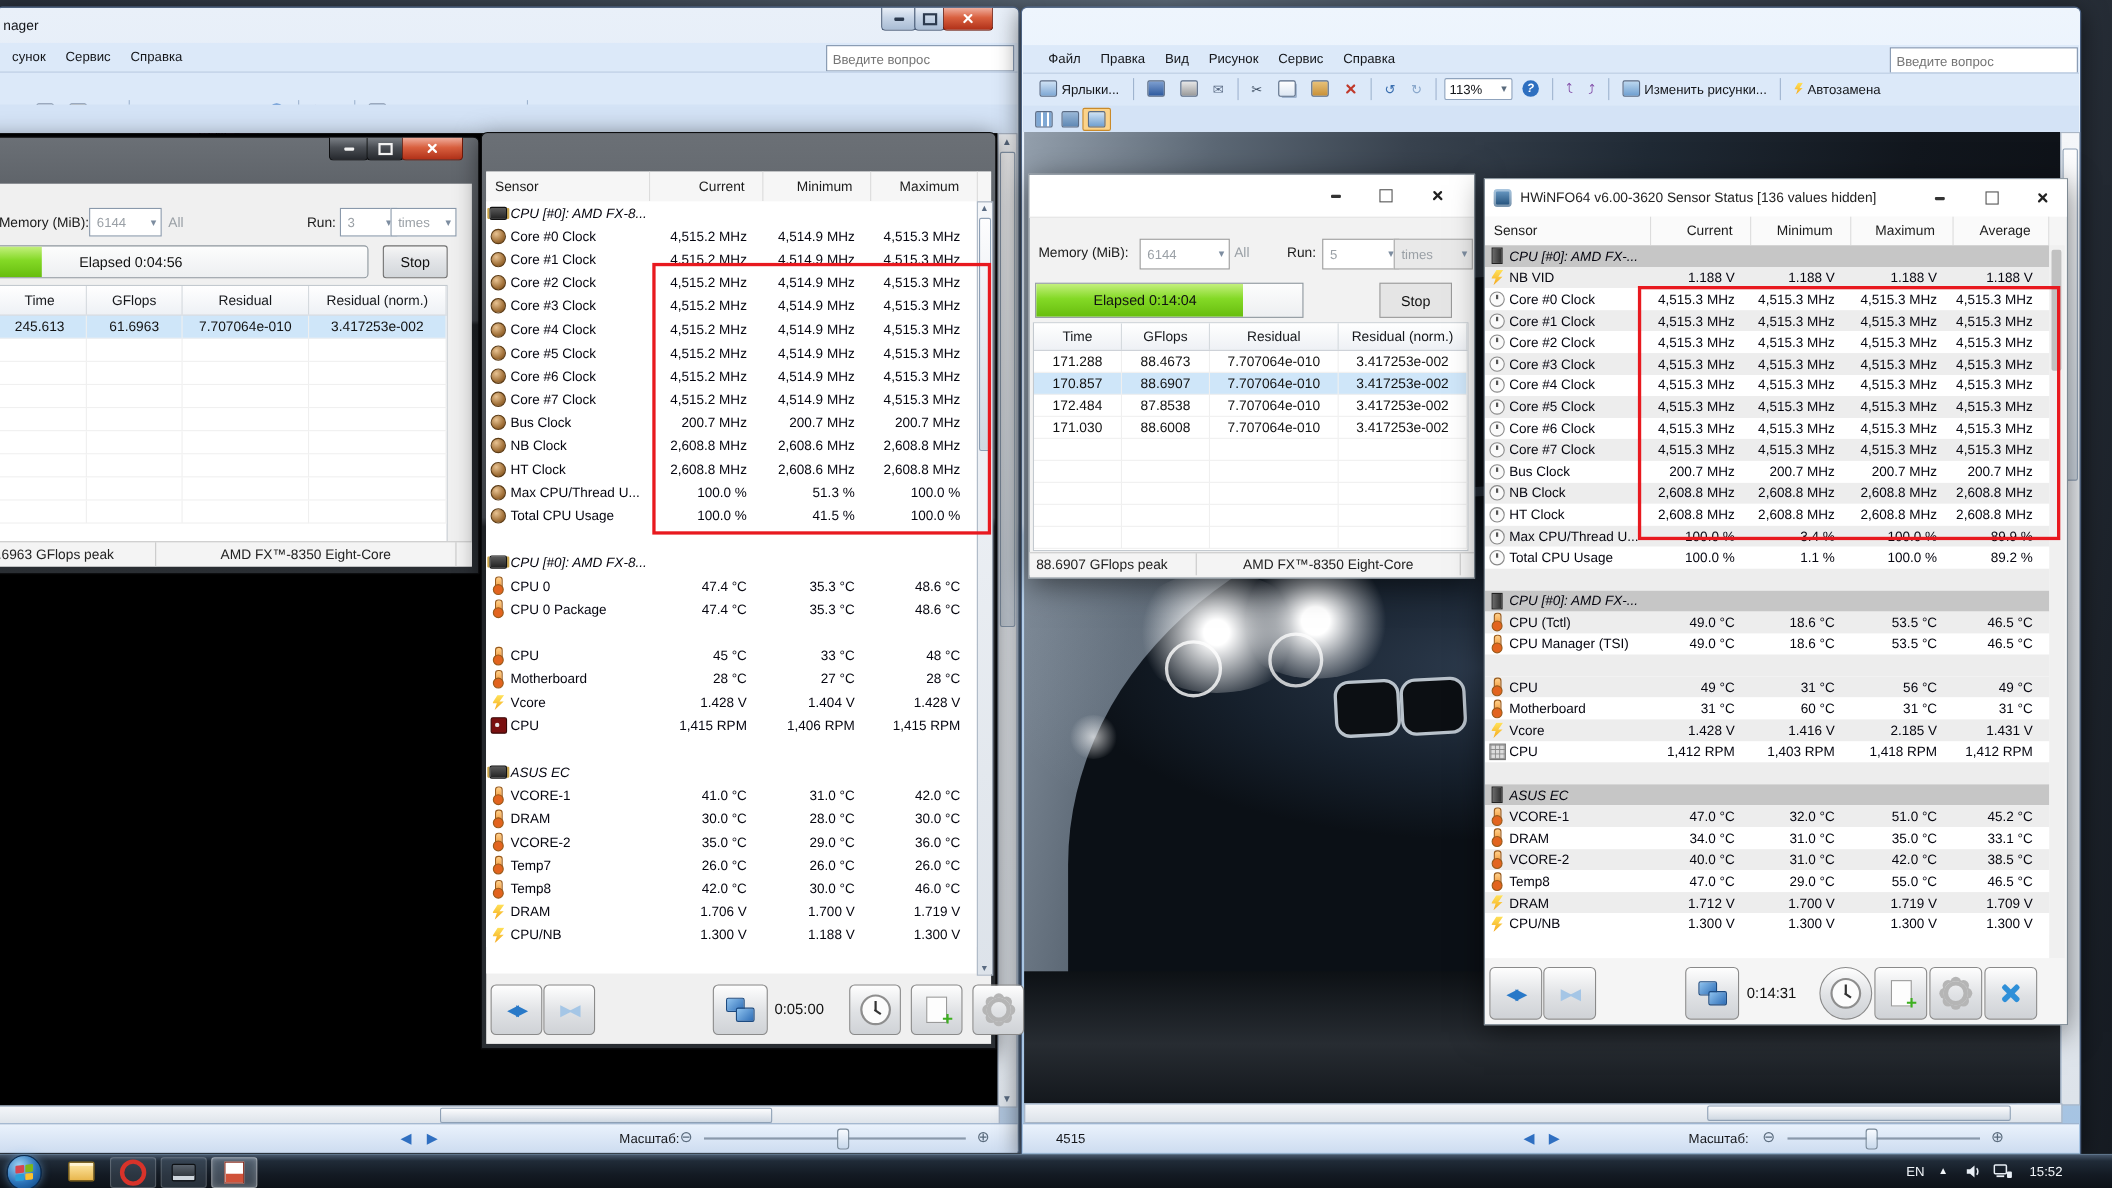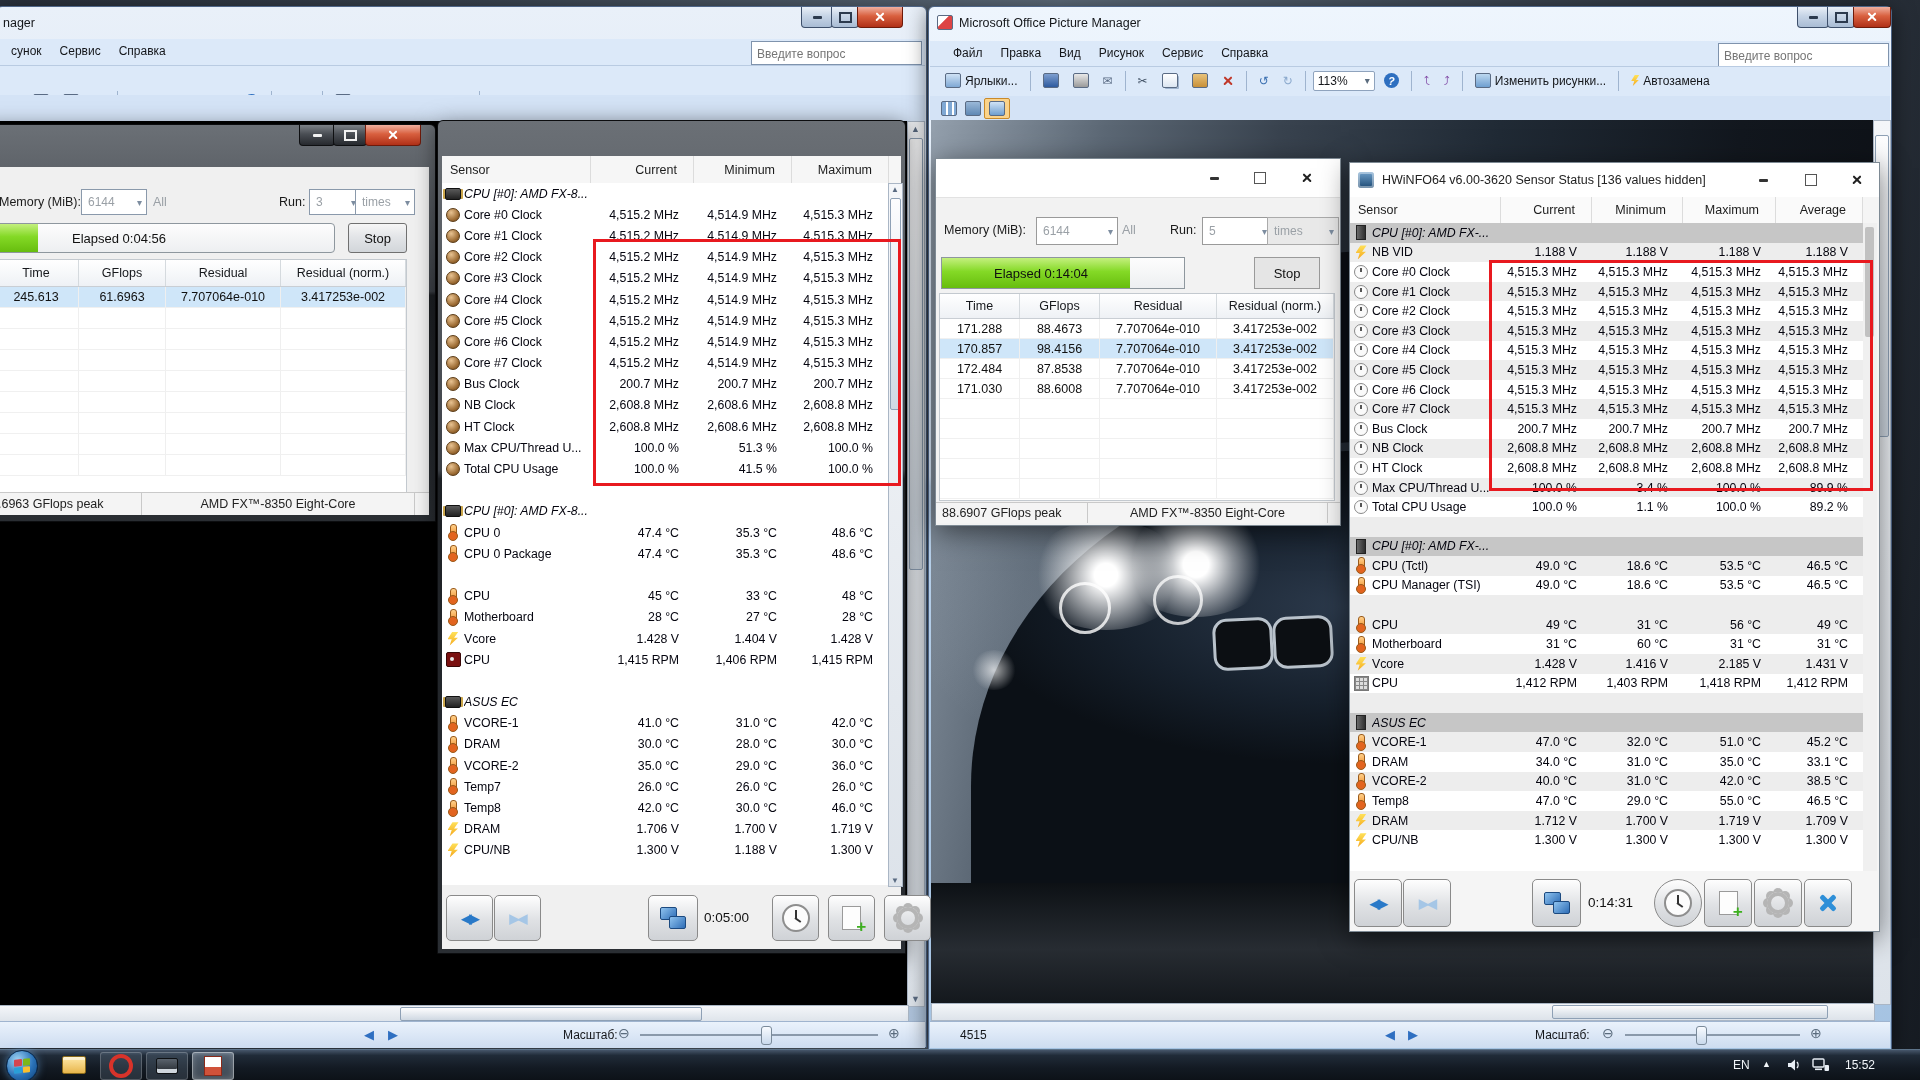--- a/index.html
+++ b/index.html
@@ -625,33 +625,20 @@
           </span>
         <span class="fbtn" style="left:442px;top:10px;width:45px;height:44px;">
             <i class="f-gear"></i>
           </span>
       </div>
       <div class="redbox" style="left:151px;top:83px;width:302px;height:241px;"></div>
     </div>
   </div>
 
   <div class="aero-win aero-blue" style="left:928px;top:6px;width:962px;height:1042px;z-index:15;">
-    <div class="titlebar" style="height:34px;">
-      <i class="abs mini-ic" style="left:8px;top:8px;background:linear-gradient(135deg,#fff 40%,#d44 41%);"></i>
-      <span class="title-text" style="left:30px;color:#14161a;">Microsoft Office Picture Manager</span>
-      <span class="cap-btn" style="left:868px;width:30px;">
-          <i class="glyph-min"></i>
-        </span>
-      <span class="cap-btn" style="left:898px;width:26px;">
-          <i class="glyph-max"></i>
-        </span>
-      <span class="cap-btn cap-close" style="left:924px;width:36px;">
-          <i class="xmark"></i>
-        </span>
-    </div>
     <div class="pm-body" style="left:1px;right:1px;top:34px;height:25px;">
       <div id="rp-menu" class="abs" style="left:14px;top:1px;"><span class="menu-item">Файл</span><span class="menu-item">Правка</span><span class="menu-item">Вид</span><span class="menu-item">Рисунок</span><span class="menu-item">Сервис</span><span class="menu-item">Справка</span></div>
       <input class="ask-box" style="left: 788px; top: 2px; width: 150px;" placeholder="Введите вопрос">
     </div>
     <div class="pm-body" style="left:1px;right:1px;top:59px;height:30px;border-top:1px solid #b9cbe2;">
       <div class="tb" style="left:10px;top:3px;">
         <span class="tb-btn">
             <i class="mini-ic" style="background:linear-gradient(#cfe2f5,#7fa8d4);"></i>
             <span>Ярлыки...</span>
           </span>
@@ -790,21 +777,21 @@
         </div>
       <div id="lr-rows">
           <div class="lrow" style="grid-template-columns: 80px 80px 117px 117px; height: 20px;">
             <span>171.288</span>
             <span>88.4673</span>
             <span>7.707064e-010</span>
             <span>3.417253e-002</span>
           </div>
           <div class="lrow sel" style="grid-template-columns: 80px 80px 117px 117px; height: 20px;">
             <span>170.857</span>
-            <span>98.4156</span>
+            <span>88.6907</span>
             <span>7.707064e-010</span>
             <span>3.417253e-002</span>
           </div>
           <div class="lrow" style="grid-template-columns: 80px 80px 117px 117px; height: 20px;">
             <span>172.484</span>
             <span>87.8538</span>
             <span>7.707064e-010</span>
             <span>3.417253e-002</span>
           </div>
           <div class="lrow" style="grid-template-columns: 80px 80px 117px 117px; height: 20px;">

